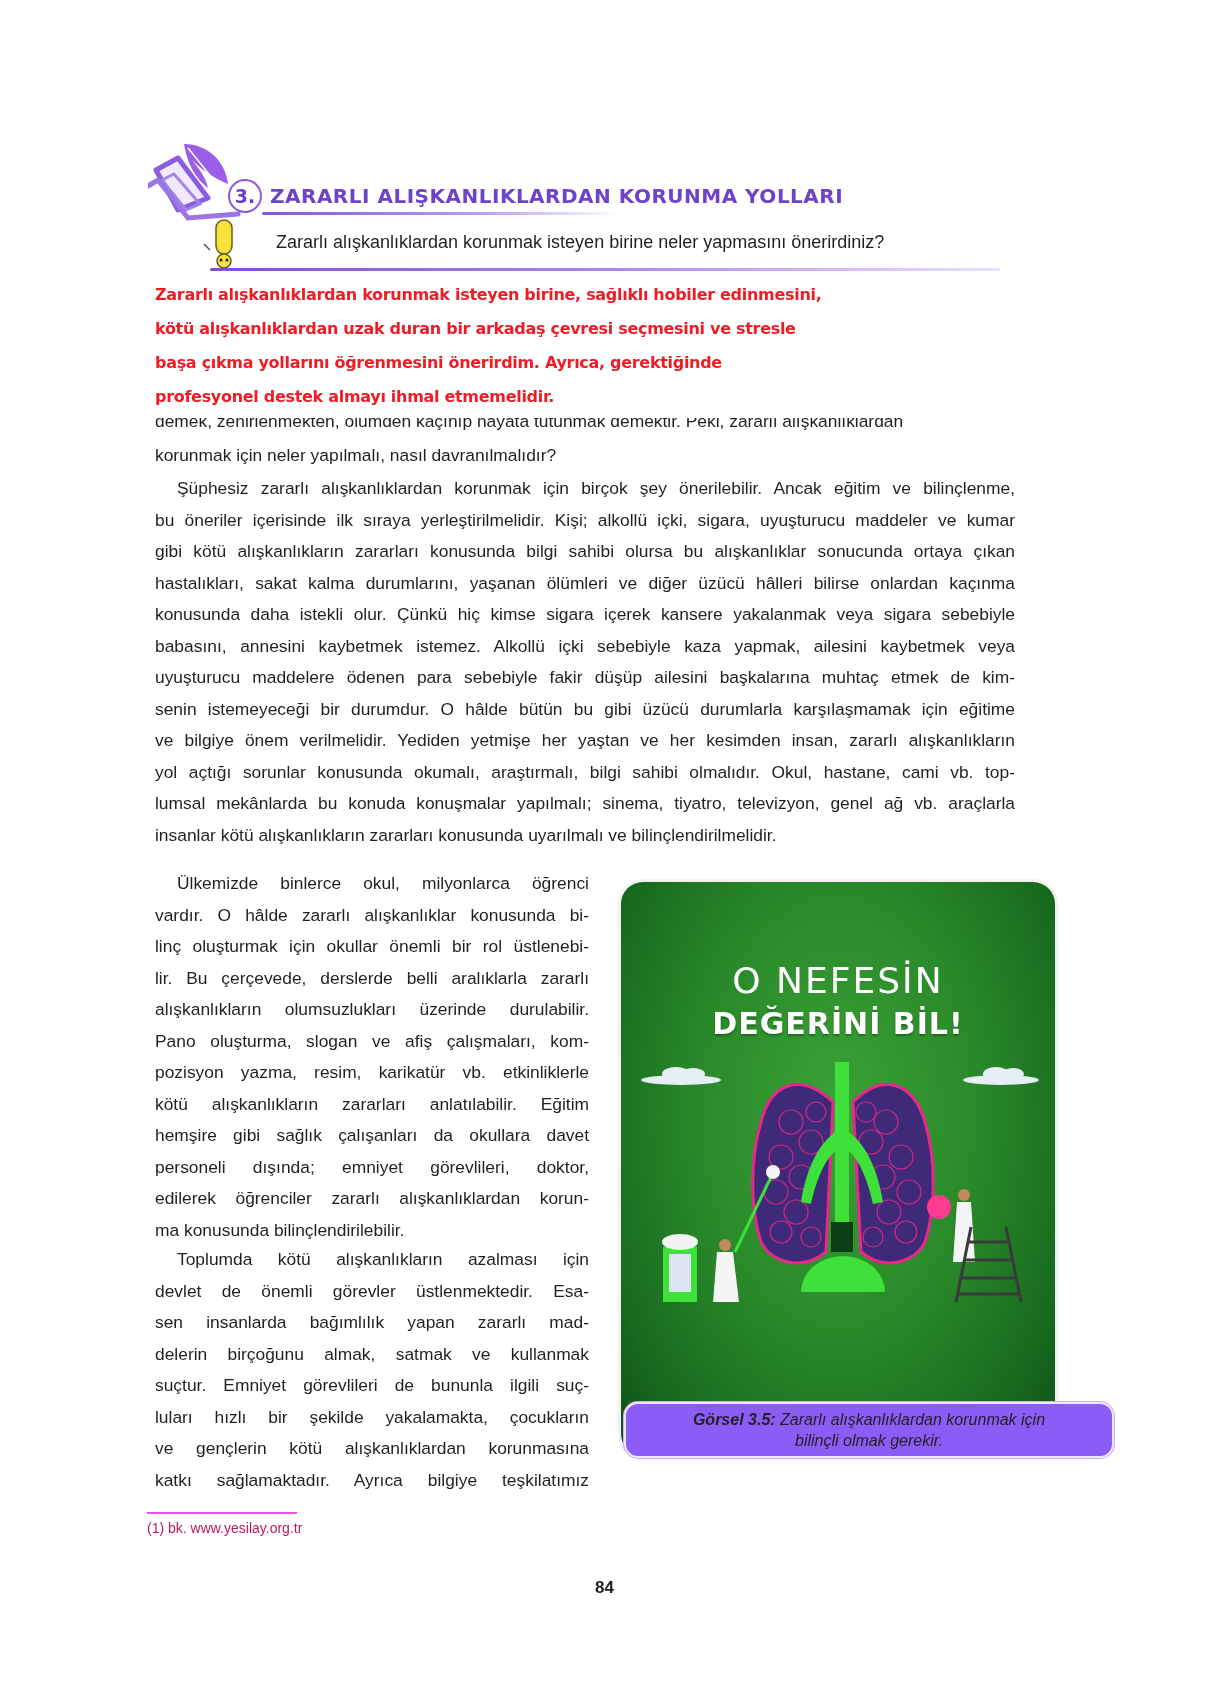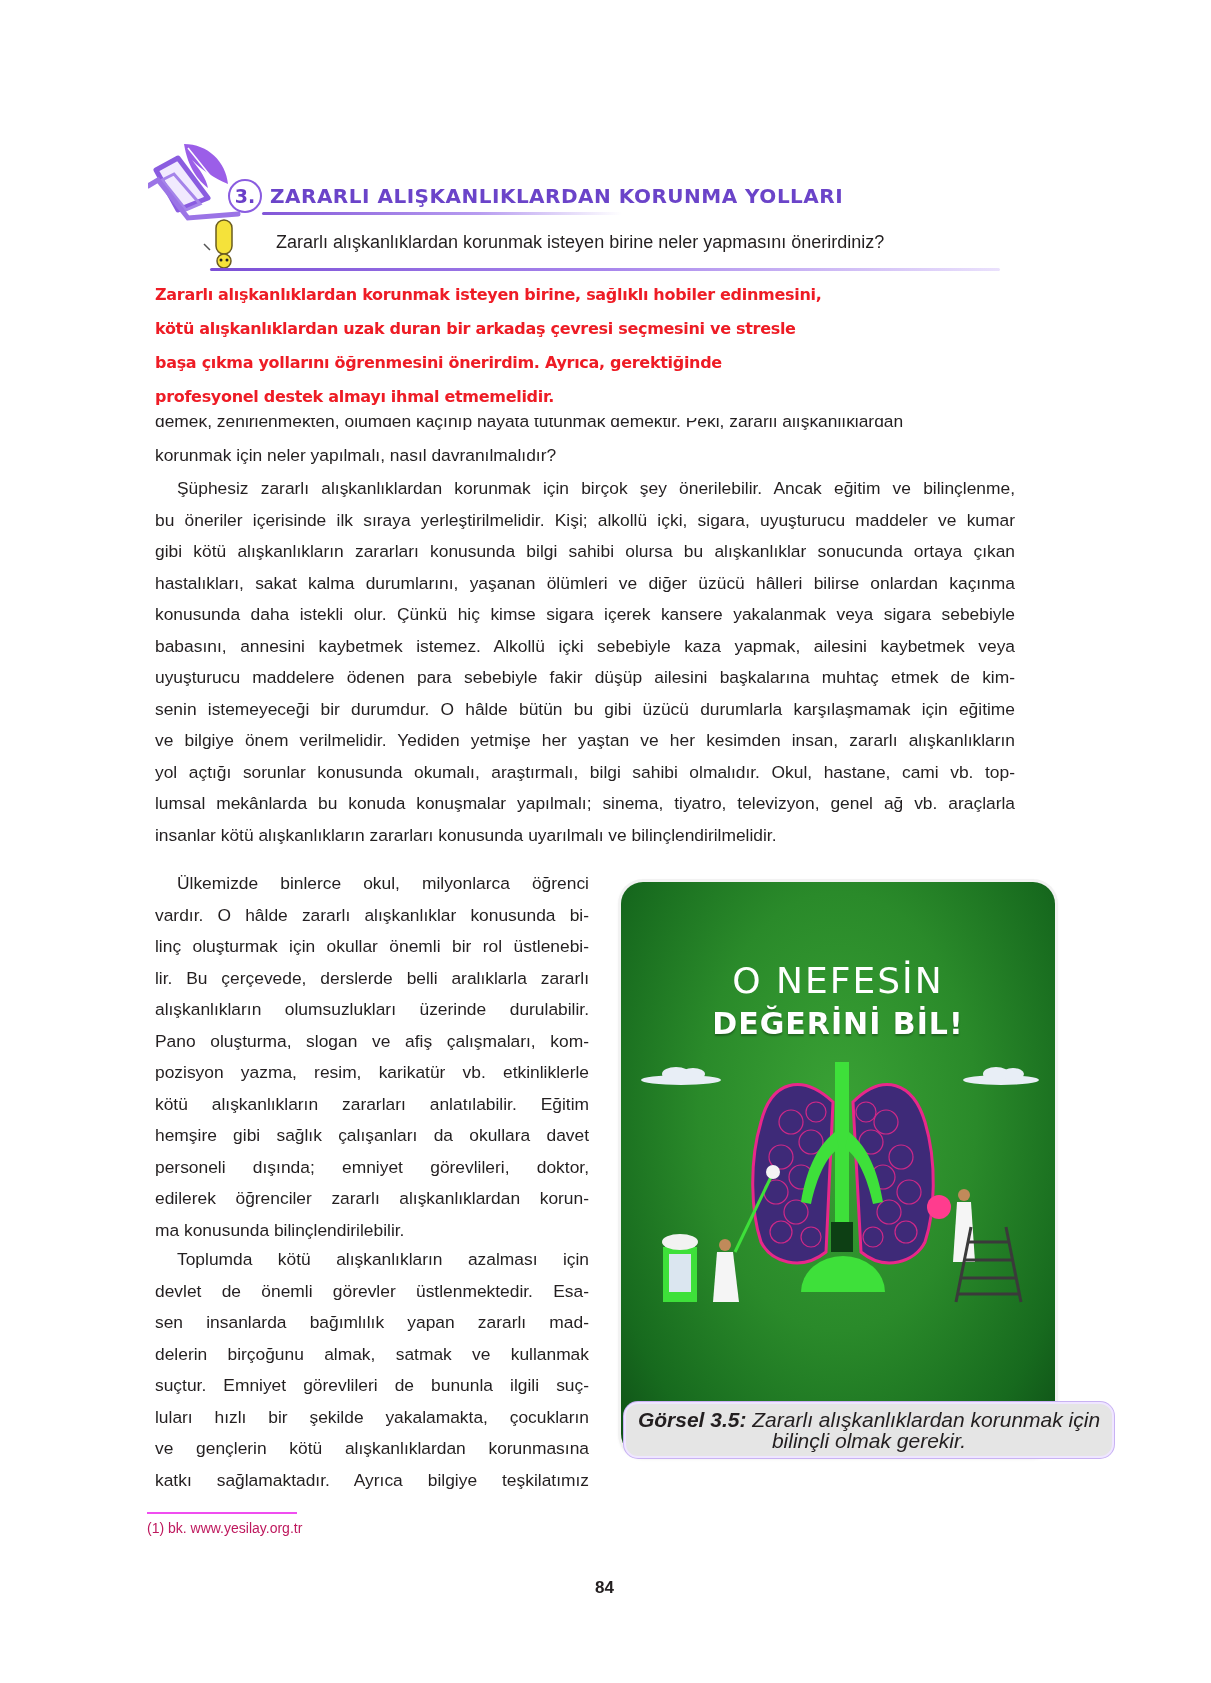--- a/index.html
+++ b/index.html
@@ -78,24 +78,24 @@
     }
     .hundred { font-family: "DejaVu Sans", sans-serif; font-weight: bold; color: #fff; font-size: 32px; letter-spacing: -3px; }
     .yil { font-family: "DejaVu Serif", serif; font-style: italic; color: #fff; font-size: 12px; margin-left: -4px; margin-top: 44px; }
     .slogan { font-family: "DejaVu Serif", serif; font-style: italic; color: #fff; font-size: 11px; line-height: 12px; border-left: 1px solid #fff; padding-left: 6px; transform: skewX(-8deg); }
     .yesilay { display: flex; height: 34px; border: 1px solid #8fe48a; }
     .yesilay .crescent-box { width: 36px; background: #38e02a; display: flex; align-items: center; justify-content: center; }
     .yesilay .brand { background: #1a4d22; color: #fff; font-family: "DejaVu Sans", sans-serif; font-weight: bold; font-size: 14px; padding: 0 10px; display: flex; align-items: center; }
 
     .caption {
       position: absolute; left: 624px; top: 1402px; width: 490px; height: 56px;
-      background: #e5e5e5; border-radius: 14px; border: 2px solid #efe6ff;
+      background: #8b5cf6; border-radius: 14px; border: 2px solid #efe6ff;
       box-shadow: 0 0 0 1px #c8b2f3;
       display: flex; flex-direction: column; align-items: center; justify-content: center;
-      font-size: 21px; line-height: 21px; color: #231f20; font-style: italic; text-align: center;
+      font-size: 16px; line-height: 21px; color: #231f20; font-style: italic; text-align: center;
     }
     .caption b { font-weight: bold; }
 
     .footnote-rule { position: absolute; left: 147px; top: 1512px; width: 150px; height: 2px; background: #f04ef0; }
     .footnote { position: absolute; left: 147px; top: 1520px; font-size: 14px; color: #be185d; }
     .page-num { position: absolute; left: 595px; top: 1578px; font-weight: bold; font-size: 17px; color: #231f20; }
   </style>
 </head>
 <body>
 

